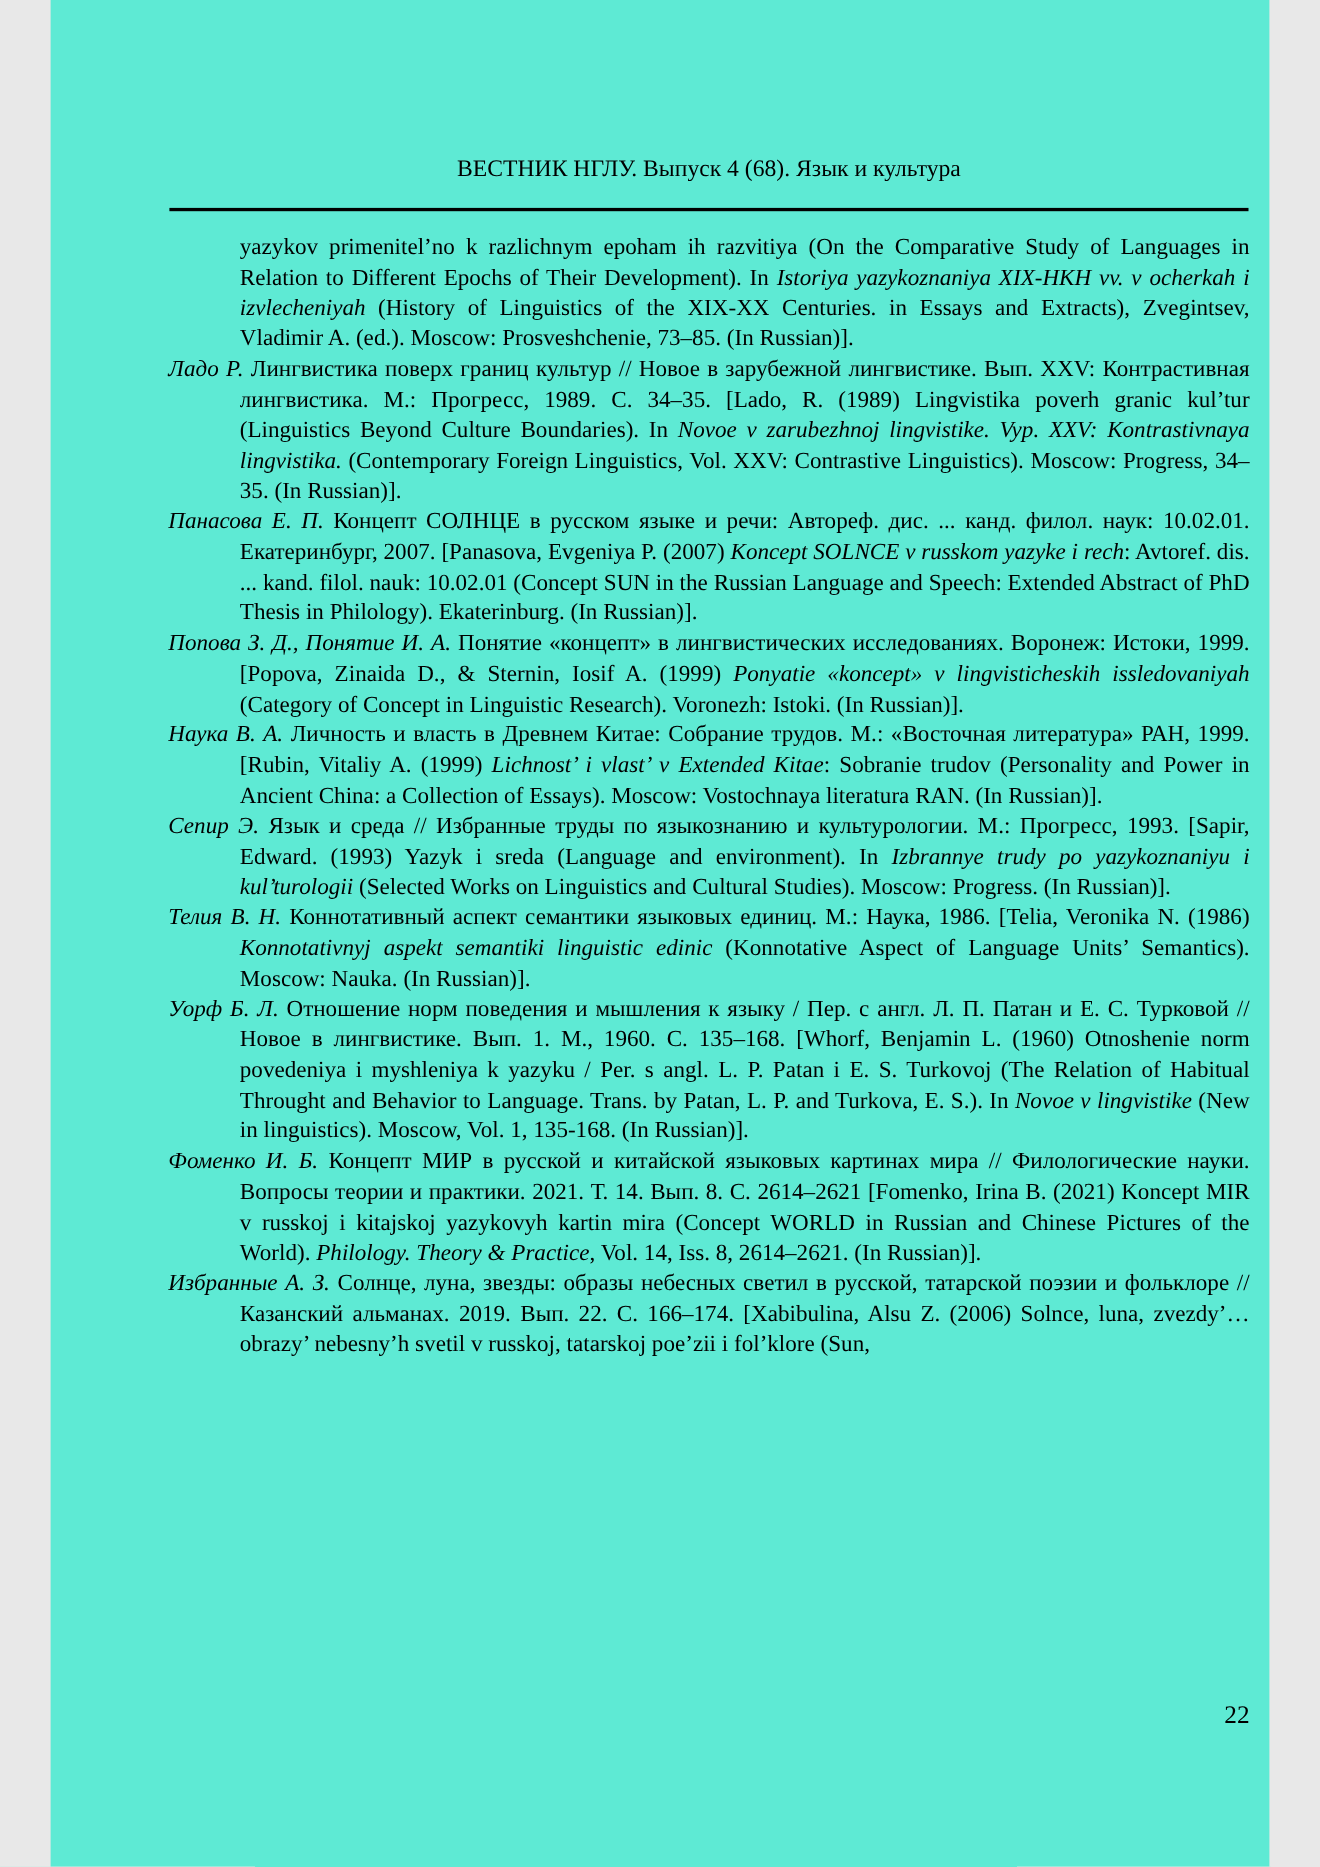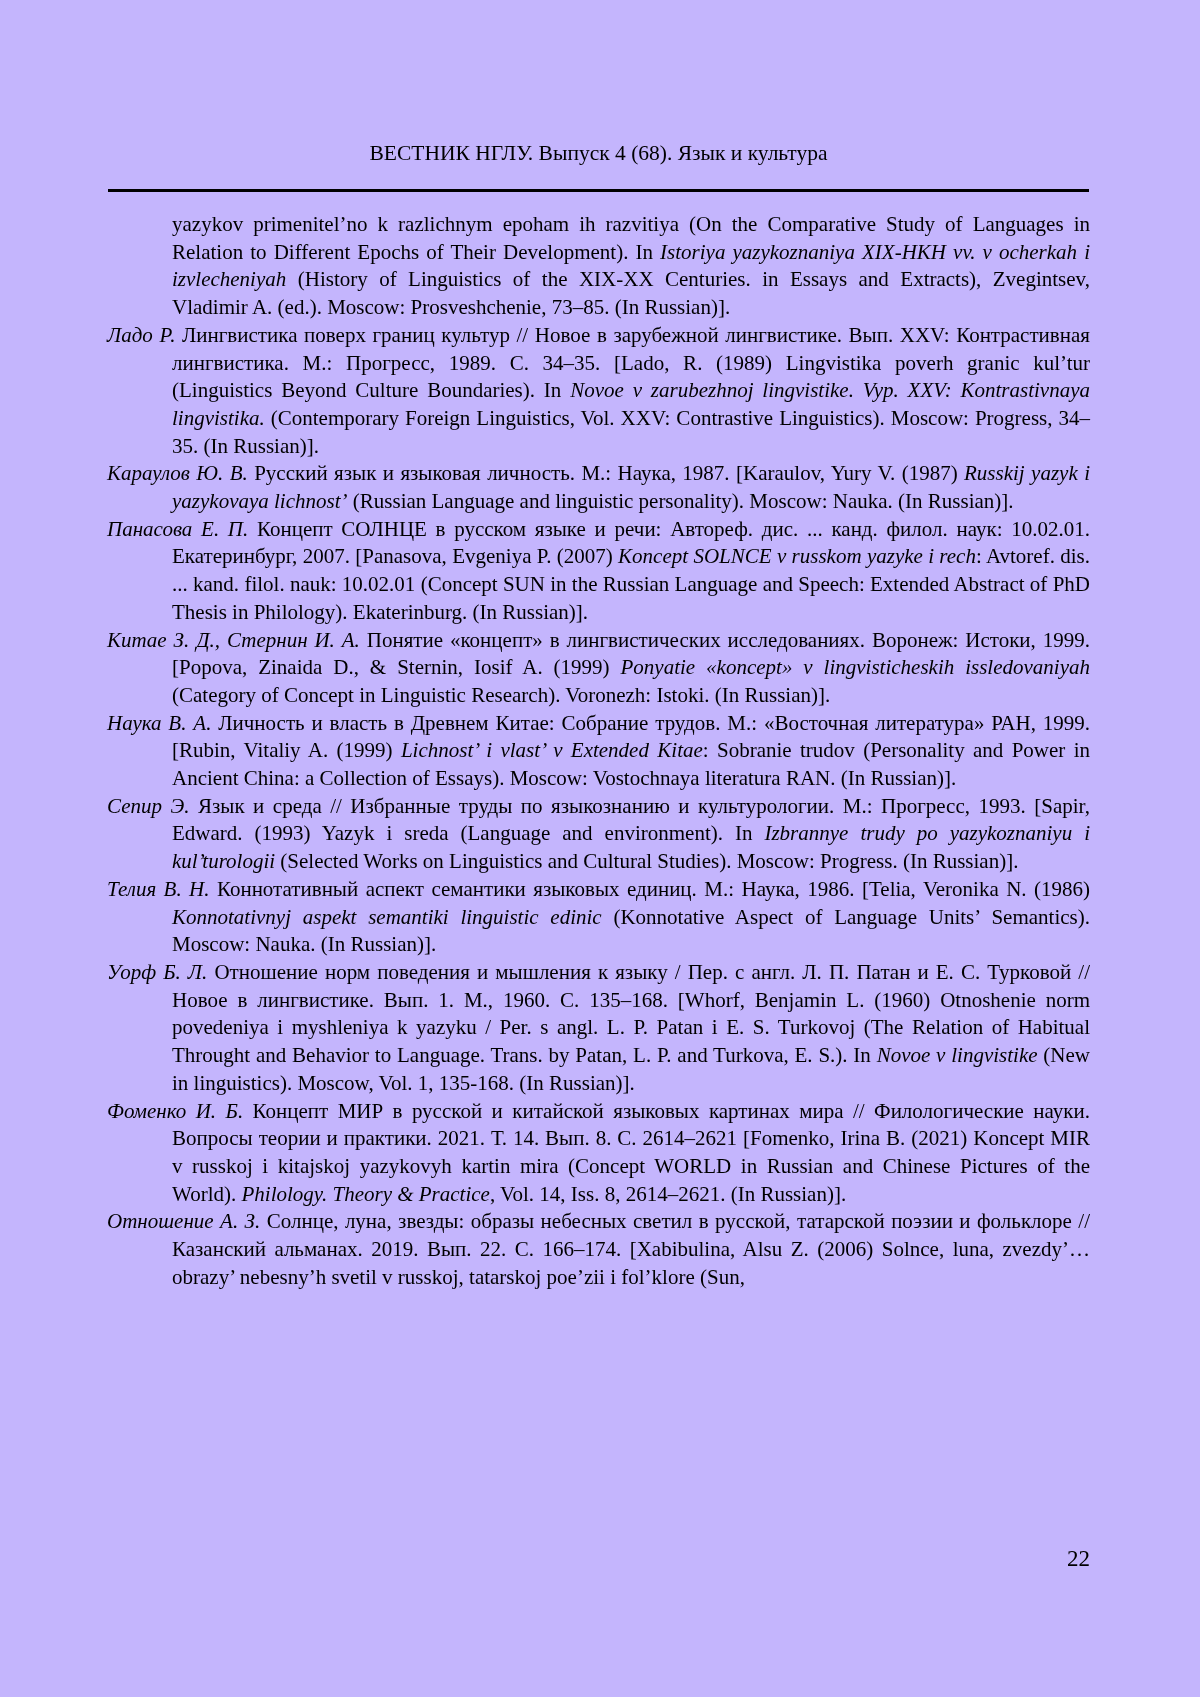--- a/index.html
+++ b/index.html
@@ -2,24 +2,24 @@
 <html lang="ru"><head>
 <meta charset="utf-8">
 <style>
   html, body {
     margin: 0;
     padding: 0;
     background: #e8e8e8;
   }
   .page {
     position: relative;
-    width: 1200px;
+    width: 1108px;
     height: 1697px;
     margin: 0 auto;
-    background: #c4b5fd;
+    background: #5eead4;
     color: #000000;
     font-family: "Liberation Serif", "DejaVu Serif", serif;
     overflow: hidden;
   }
   .running-head {
     position: absolute;
     top: 140px;
     left: 107px;
     width: 983px;
     text-align: center;
@@ -68,24 +68,23 @@
 </style>
 </head>
 <body>
 
 <div class="page">
   <div class="running-head">ВЕСТНИК НГЛУ. Выпуск 4 (68). Язык и культура</div>
   <div class="head-rule"></div>
   <div class="refs">
       <p class="entry continuation"><span>yazykov primenitel’no k razlichnym epoham ih razvitiya (On the Comparative Study of Languages in Relation to Different Epochs of Their Development). In </span><i>Istoriya yazykoznaniya XIX-HKH vv. v ocherkah i izvlecheniyah</i><span> (History of Linguistics of the XIX-XX Centuries. in Essays and Extracts), Zvegintsev, Vladimir A. (ed.). Moscow: Prosveshchenie, 73–85. (In Russian)].</span></p>
       <p class="entry"><i>Ладо Р.</i><span> Лингвистика поверх границ культур // Новое в зарубежной лингвистике. Вып. XXV: Контрастивная лингвистика. М.: Прогресс, 1989. С. 34–35. [Lado, R. (1989) Lingvistika poverh granic kul’tur (Linguistics Beyond Culture Boundaries). In </span><i>Novoe v zarubezhnoj lingvistike. Vyp. XXV: Kontrastivnaya lingvistika.</i><span> (Contemporary Foreign Linguistics, Vol. XXV: Contrastive Linguistics). Moscow: Progress, 34–35. (In Russian)].</span></p>
-      <p class="entry"><i>Караулов Ю. В.</i><span> Русский язык и языковая личность. М.: Наука, 1987.  [Karaulov, Yury V. (1987) </span><i>Russkij yazyk i yazykovaya lichnost’</i><span> (Russian Language and linguistic personality). Moscow: Nauka. (In Russian)].</span></p>
       <p class="entry"><i>Панасова Е. П.</i><span> Концепт СОЛНЦЕ в русском языке и речи: Автореф. дис. ... канд. филол. наук: 10.02.01. Екатеринбург, 2007. [Panasova, Evgeniya P. (2007) </span><i>Koncept SOLNCE v russkom yazyke i rech</i><span>: Avtoref. dis. ... kand. filol. nauk: 10.02.01 (Concept SUN in the Russian Language and Speech: Extended Abstract of PhD Thesis in Philology). Ekaterinburg. (In Russian)].</span></p>
-      <p class="entry"><i>Китае З. Д., Стернин И. А.</i><span> Понятие «концепт» в лингвистических исследованиях.  Воронеж: Истоки, 1999.  [Popova, Zinaida D., &amp; Sternin, Iosif A. (1999) </span><i>Ponyatie «koncept» v lingvisticheskih issledovaniyah</i><span> (Category of Concept in Linguistic Research). Voronezh: Istoki. (In Russian)].</span></p>
+      <p class="entry"><i>Попова З. Д., Понятие И. А.</i><span> Понятие «концепт» в лингвистических исследованиях.  Воронеж: Истоки, 1999.  [Popova, Zinaida D., &amp; Sternin, Iosif A. (1999) </span><i>Ponyatie «koncept» v lingvisticheskih issledovaniyah</i><span> (Category of Concept in Linguistic Research). Voronezh: Istoki. (In Russian)].</span></p>
       <p class="entry"><i>Наука В. А.</i><span> Личность и власть в Древнем Китае: Собрание трудов. М.: «Восточная литература» РАН, 1999. [Rubin, Vitaliy A. (1999) </span><i>Lichnost’ i vlast’ v Extended Kitae</i><span>: Sobranie trudov (Personality and Power in Ancient China: a Collection of Essays). Moscow: Vostochnaya literatura RAN. (In Russian)].</span></p>
       <p class="entry"><i>Сепир Э.</i><span> Язык и среда // Избранные труды по языкознанию и культурологии. М.: Прогресс, 1993. [Sapir, Edward. (1993) Yazyk i sreda (Language and environment). In </span><i>Izbrannye trudy po yazykoznaniyu i kul’turologii</i><span> (Selected Works on Linguistics and Cultural Studies). Moscow: Progress. (In Russian)].</span></p>
       <p class="entry"><i>Телия В. Н.</i><span> Коннотативный аспект семантики языковых единиц. М.: Наука, 1986. [Telia, Veronika N. (1986) </span><i>Konnotativnyj aspekt semantiki linguistic edinic</i><span> (Konnotative Aspect of Language Units’ Semantics). Moscow: Nauka. (In Russian)].</span></p>
       <p class="entry"><i>Уорф Б. Л.</i><span> Отношение норм поведения и мышления к языку / Пер. с англ. Л. П. Патан и Е. С. Турковой // Новое в лингвистике. Вып. 1. М., 1960. С. 135–168. [Whorf, Benjamin L. (1960) Otnoshenie norm povedeniya i myshleniya k yazyku / Per. s angl. L. P. Patan i E. S. Turkovoj (The Relation of Habitual Throught and Behavior to Language. Trans. by Patan, L. P. and Turkova, E. S.). In </span><i>Novoe v lingvistike</i><span> (New in linguistics). Moscow, Vol. 1, 135-168. (In Russian)].</span></p>
       <p class="entry"><i>Фоменко И. Б.</i><span> Концепт МИР в русской и китайской языковых картинах мира // Филологические науки. Вопросы теории и практики. 2021. Т. 14. Вып. 8. С. 2614–2621 [Fomenko, Irina B. (2021) Koncept MIR v russkoj i kitajskoj yazykovyh kartin mira (Concept WORLD in Russian and Chinese Pictures of the World). </span><i>Philology. Theory &amp; Practice</i><span>, Vol. 14, Iss. 8, 2614–2621. (In Russian)].</span></p>
-      <p class="entry"><i>Отношение А. З.</i><span> Солнце, луна, звезды: образы небесных светил в русской, татарской поэзии и фольклоре // Казанский альманах. 2019. Вып. 22. С. 166–174. [Xabibulina, Alsu Z. (2006) Solnce, luna, zvezdy’… obrazy’ nebesny’h svetil v russkoj, tatarskoj poe’zii i fol’klore (Sun,</span></p>
+      <p class="entry"><i>Избранные А. З.</i><span> Солнце, луна, звезды: образы небесных светил в русской, татарской поэзии и фольклоре // Казанский альманах. 2019. Вып. 22. С. 166–174. [Xabibulina, Alsu Z. (2006) Solnce, luna, zvezdy’… obrazy’ nebesny’h svetil v russkoj, tatarskoj poe’zii i fol’klore (Sun,</span></p>
     </div>
   <div class="folio">22</div>
 </div>
 
 </body></html>

